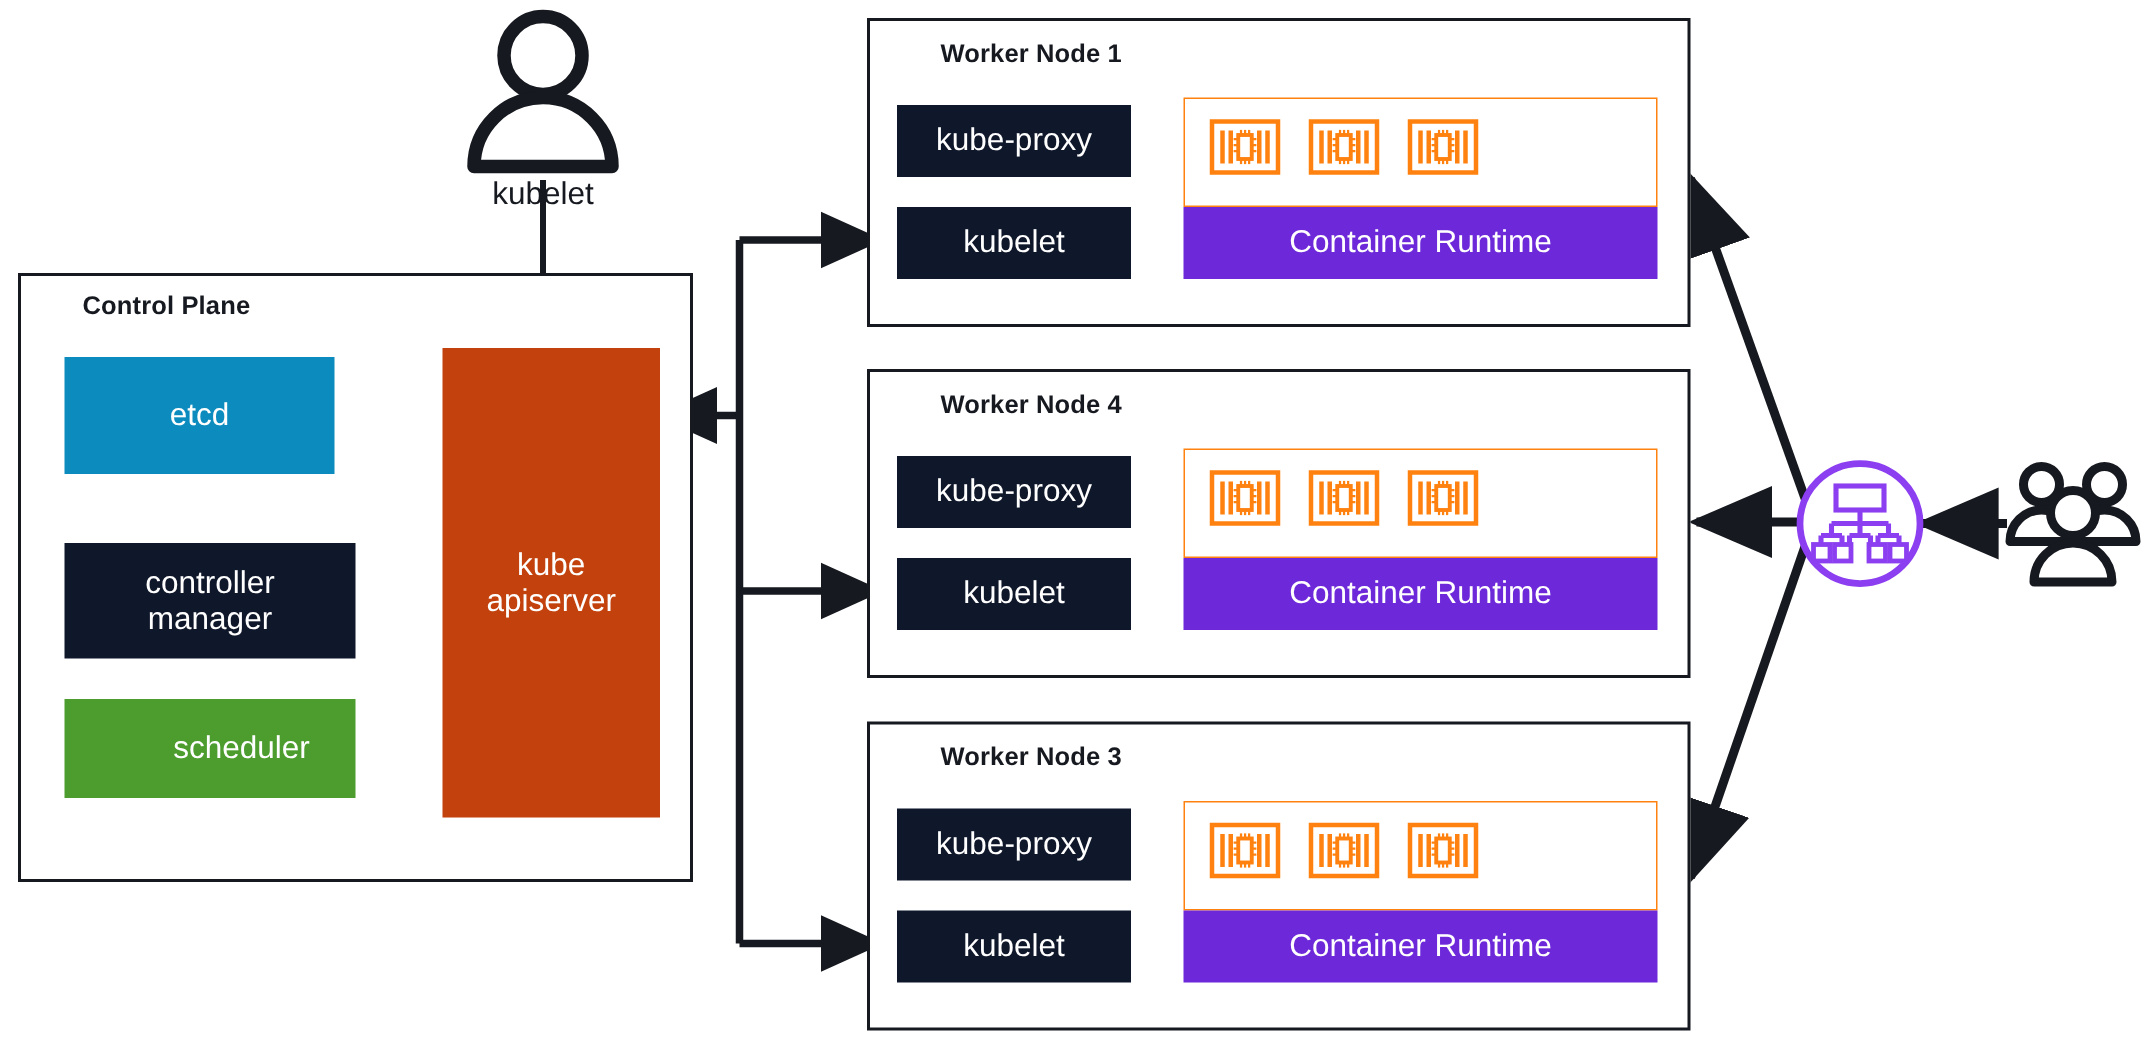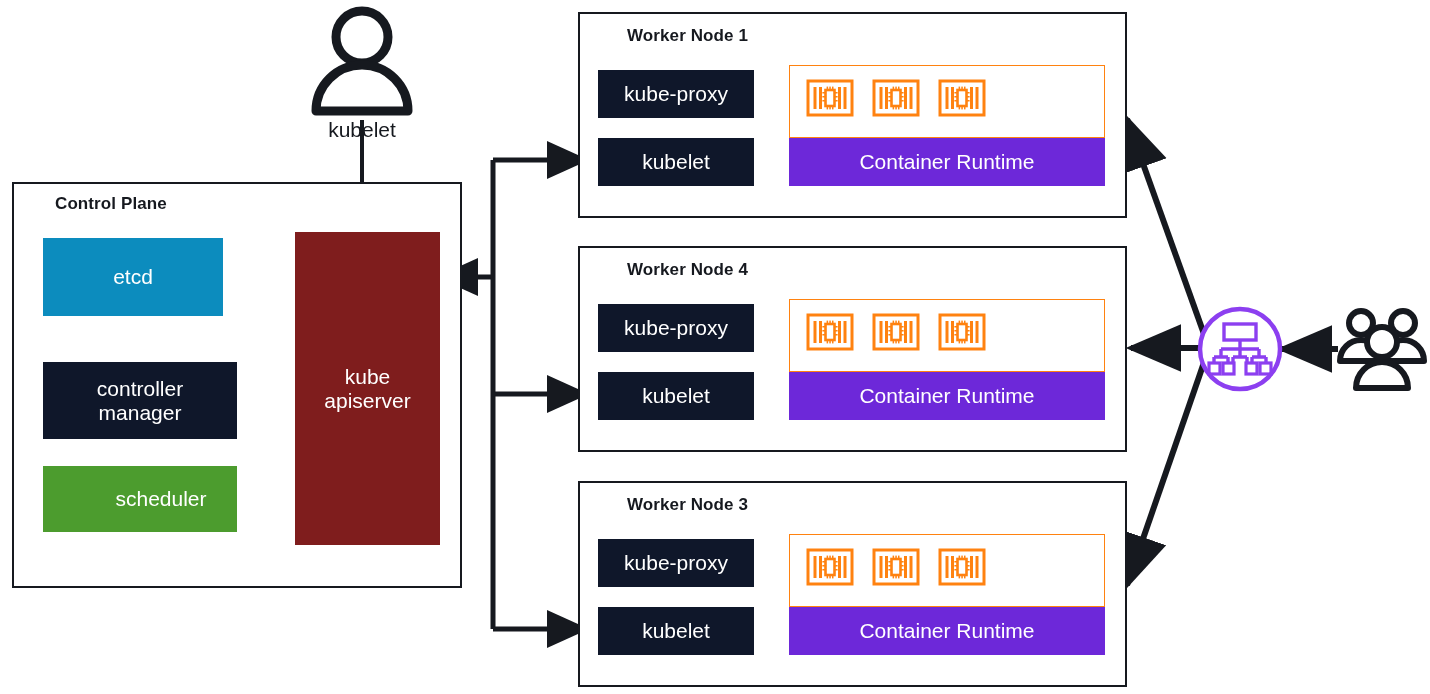--- a/index.html
+++ b/index.html
@@ -43,21 +43,21 @@
     justify-content: center;
     text-align: center;
     color: #ffffff;
     font-size: 21px;
     line-height: 1.12;
     font-weight: 400;
   }
   .comp.navy   { background: #0f172a; }
   .comp.blue   { background: #0c8cbe; }
   .comp.green  { background: #4c9c2e; }
-  .comp.orange { background: #7f1d1d; }
+  .comp.orange { background: #c2410c; }
 
   .runtime-frame {
     position: absolute;
     box-sizing: border-box;
     border: 1.6px solid #ff8210;
     background: #ffffff;
   }
   .runtime-bar {
     position: absolute;
     box-sizing: border-box;

